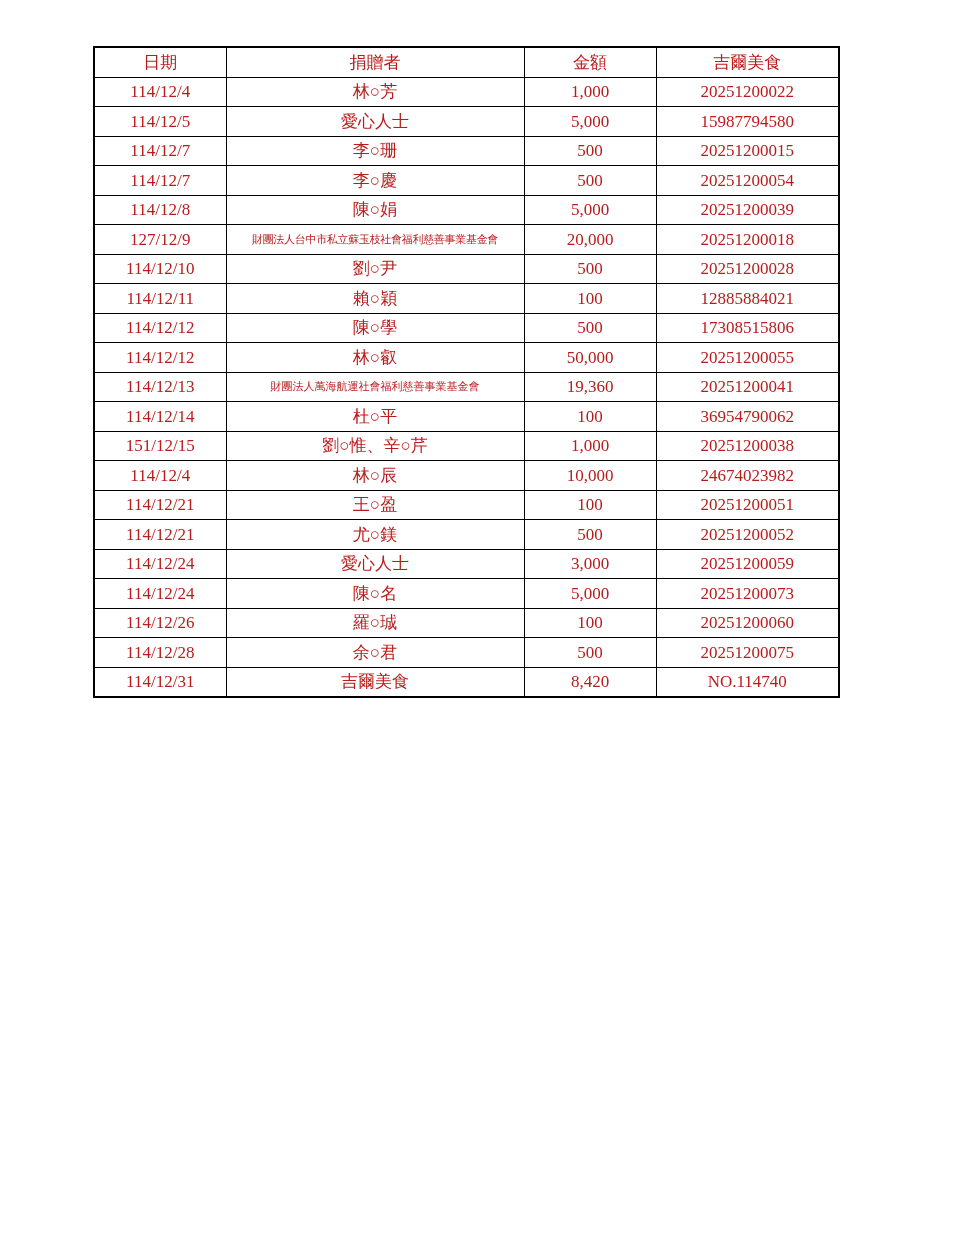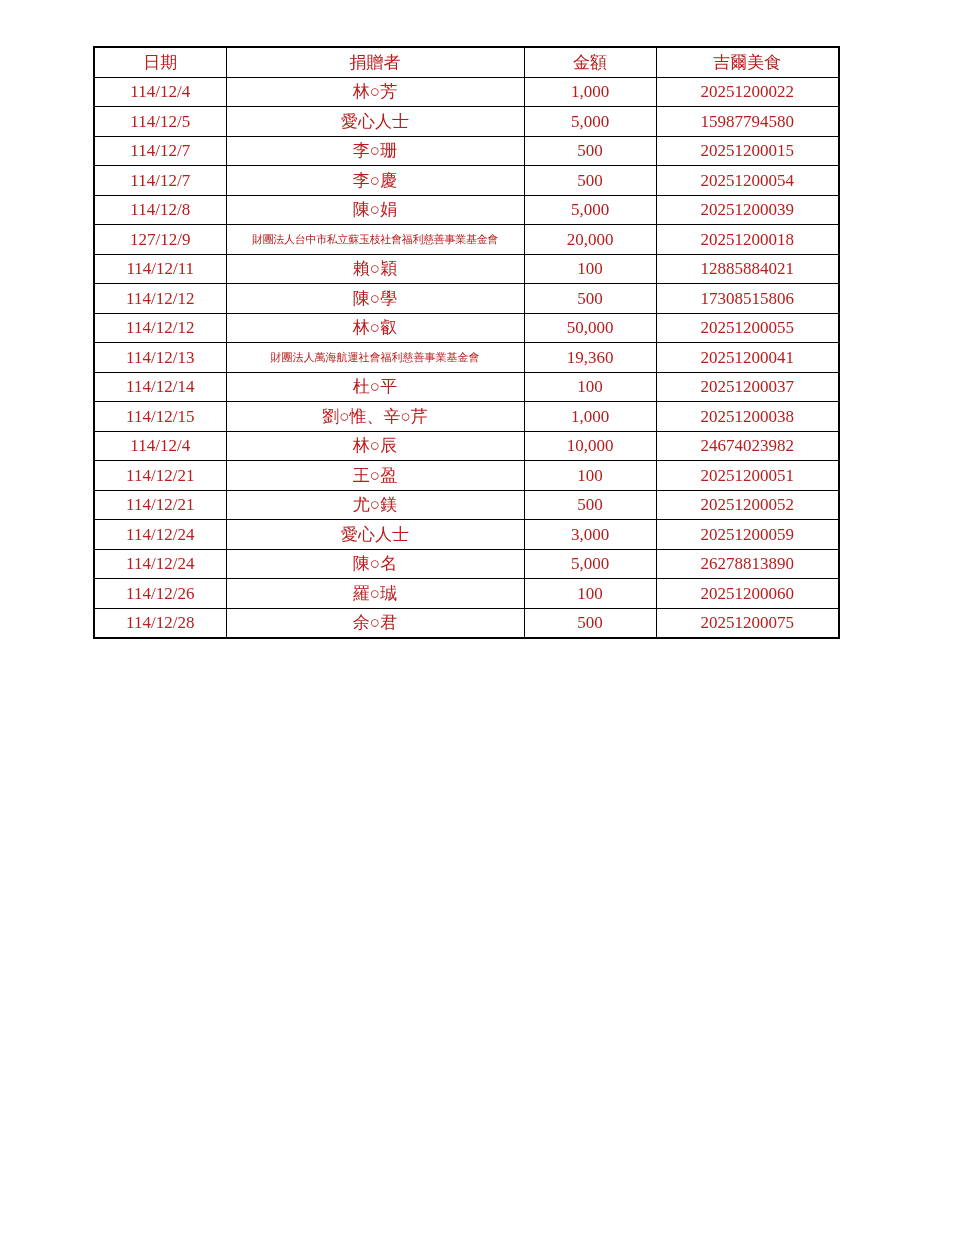--- a/index.html
+++ b/index.html
@@ -92,20 +92,26 @@
           <td class="cell-amount">5,000</td>
           <td class="cell-receipt">20251200039</td>
         </tr>
         <tr>
           <td class="cell-date">127/12/9</td>
           <td class="cell-donor len-long">財團法人台中市私立蘇玉枝社會福利慈善事業基金會</td>
           <td class="cell-amount">20,000</td>
           <td class="cell-receipt">20251200018</td>
         </tr>
         <tr>
+          <td class="cell-date">114/12/10</td>
+          <td class="cell-donor">劉○尹</td>
+          <td class="cell-amount">500</td>
+          <td class="cell-receipt">20251200028</td>
+        </tr>
+        <tr>
           <td class="cell-date">114/12/11</td>
           <td class="cell-donor">賴○穎</td>
           <td class="cell-amount">100</td>
           <td class="cell-receipt">12885884021</td>
         </tr>
         <tr>
           <td class="cell-date">114/12/12</td>
           <td class="cell-donor">陳○學</td>
           <td class="cell-amount">500</td>
           <td class="cell-receipt">17308515806</td>
@@ -119,24 +125,24 @@
         <tr>
           <td class="cell-date">114/12/13</td>
           <td class="cell-donor len-mid">財團法人萬海航運社會福利慈善事業基金會</td>
           <td class="cell-amount">19,360</td>
           <td class="cell-receipt">20251200041</td>
         </tr>
         <tr>
           <td class="cell-date">114/12/14</td>
           <td class="cell-donor">杜○平</td>
           <td class="cell-amount">100</td>
-          <td class="cell-receipt">20251200037</td>
+          <td class="cell-receipt">36954790062</td>
         </tr>
         <tr>
-          <td class="cell-date">114/12/15</td>
+          <td class="cell-date">151/12/15</td>
           <td class="cell-donor">劉○惟、辛○芹</td>
           <td class="cell-amount">1,000</td>
           <td class="cell-receipt">20251200038</td>
         </tr>
         <tr>
           <td class="cell-date">114/12/4</td>
           <td class="cell-donor">林○辰</td>
           <td class="cell-amount">10,000</td>
           <td class="cell-receipt">24674023982</td>
         </tr>
@@ -155,29 +161,35 @@
         <tr>
           <td class="cell-date">114/12/24</td>
           <td class="cell-donor">愛心人士</td>
           <td class="cell-amount">3,000</td>
           <td class="cell-receipt">20251200059</td>
         </tr>
         <tr>
           <td class="cell-date">114/12/24</td>
           <td class="cell-donor">陳○名</td>
           <td class="cell-amount">5,000</td>
-          <td class="cell-receipt">26278813890</td>
+          <td class="cell-receipt">20251200073</td>
         </tr>
         <tr>
           <td class="cell-date">114/12/26</td>
           <td class="cell-donor">羅○珹</td>
           <td class="cell-amount">100</td>
           <td class="cell-receipt">20251200060</td>
         </tr>
         <tr>
           <td class="cell-date">114/12/28</td>
           <td class="cell-donor">余○君</td>
           <td class="cell-amount">500</td>
           <td class="cell-receipt">20251200075</td>
         </tr>
+        <tr>
+          <td class="cell-date">114/12/31</td>
+          <td class="cell-donor">吉爾美食</td>
+          <td class="cell-amount">8,420</td>
+          <td class="cell-receipt">NO.114740</td>
+        </tr>
       </tbody>
   </table>
 </div>
 
 </body></html>

